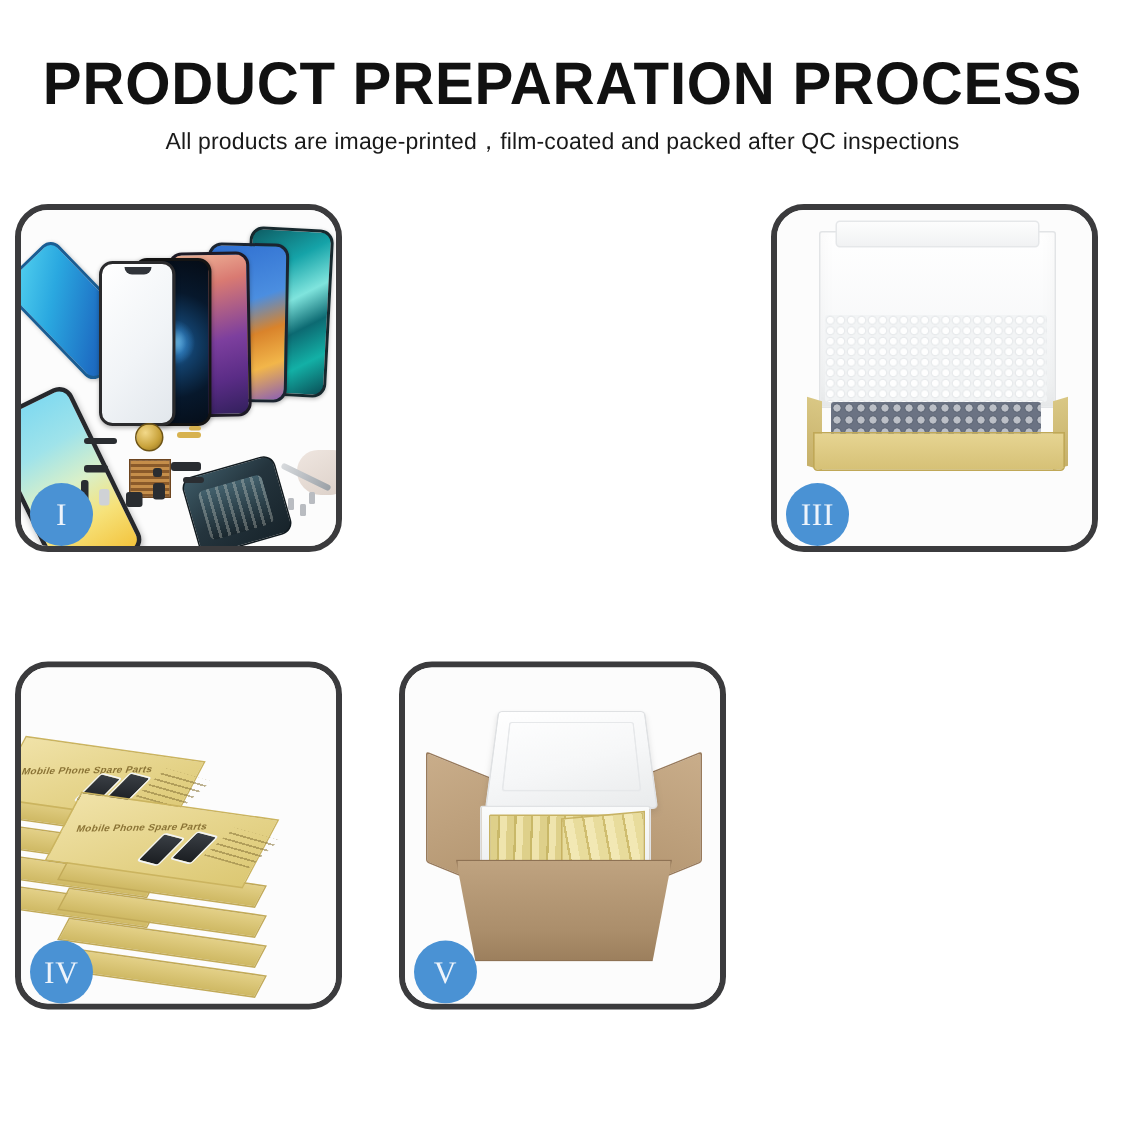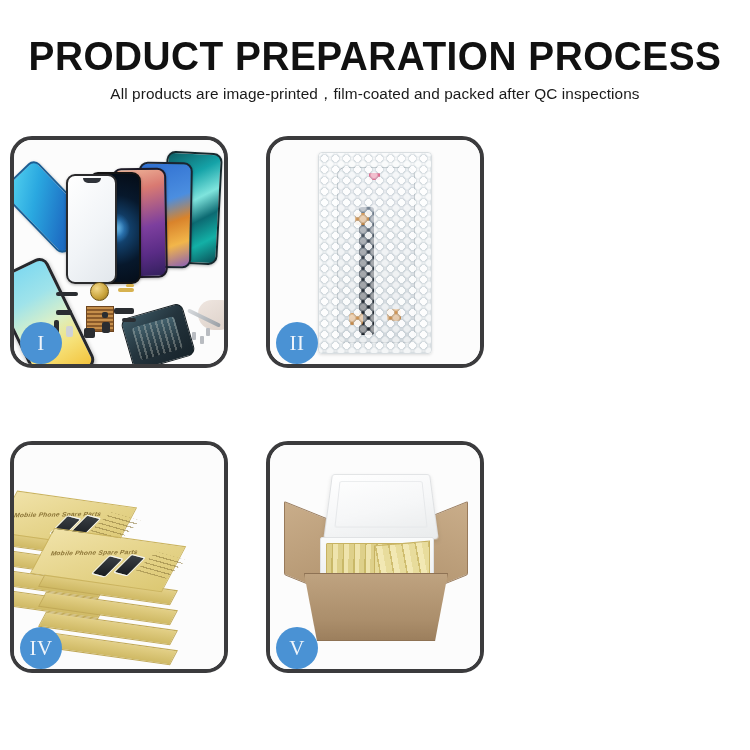--- a/index.html
+++ b/index.html
@@ -548,38 +548,35 @@
         <div class="part" style="top:182px;left:88px;width:8px;height:11px;border-radius:2px;"></div>
         <div class="part" style="top:172px;left:88px;width:6px;height:6px;"></div>
         <div class="screw" style="top:192px;left:178px;"></div>
         <div class="screw" style="top:196px;left:186px;"></div>
         <div class="screw" style="top:188px;left:192px;"></div>
       </div>
     </div>
     <div class="badge">I</div>
   </div>
 
-  <div class="panel r1 c2">
+
+  <div class="panel r1 c3">
     <div class="panel-clip">
       <div class="scene">
-        <div class="bubblebag">
-          <div class="screen-in-bag"></div>
-          <div class="flexcable"></div>
-          <div class="flex-pad" style="top:60px;left:36px;"></div>
-          <div class="flex-pad" style="top:160px;left:30px;"></div>
-          <div class="flex-pad" style="top:156px;left:68px;"></div>
-          <div class="pink-label"></div>
-          <div class="bubbles"></div>
-          <div class="bubbles off"></div>
-        </div>
+        <div class="box3-lid"></div>
+        <div class="box3-foam"></div>
+        <div class="box3-sideL"></div>
+        <div class="box3-sideR"></div>
+        <div class="box3-tray"></div>
+        <div class="box3-bubble"></div>
+        <div class="box3-front"></div>
       </div>
     </div>
-    <div class="badge">II</div>
+    <div class="badge">III</div>
   </div>
-
 
   <div class="panel r2 c1">
     <div class="panel-clip">
       <div class="stack">
 
         <div class="ybox-side" style="top:72px;left:-16px;width:96px;"></div>
         <div class="ybox-side" style="top:92px;left:-16px;width:96px;"></div>
         <div class="ybox-side" style="top:112px;left:-16px;width:96px;"></div>
         <div class="ybox-side" style="top:132px;left:-16px;width:96px;"></div>
 

